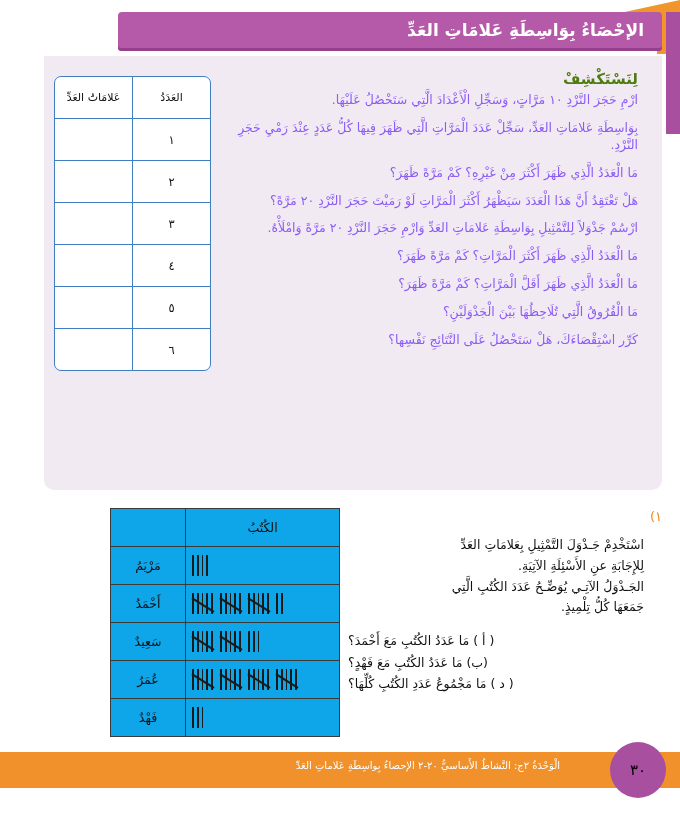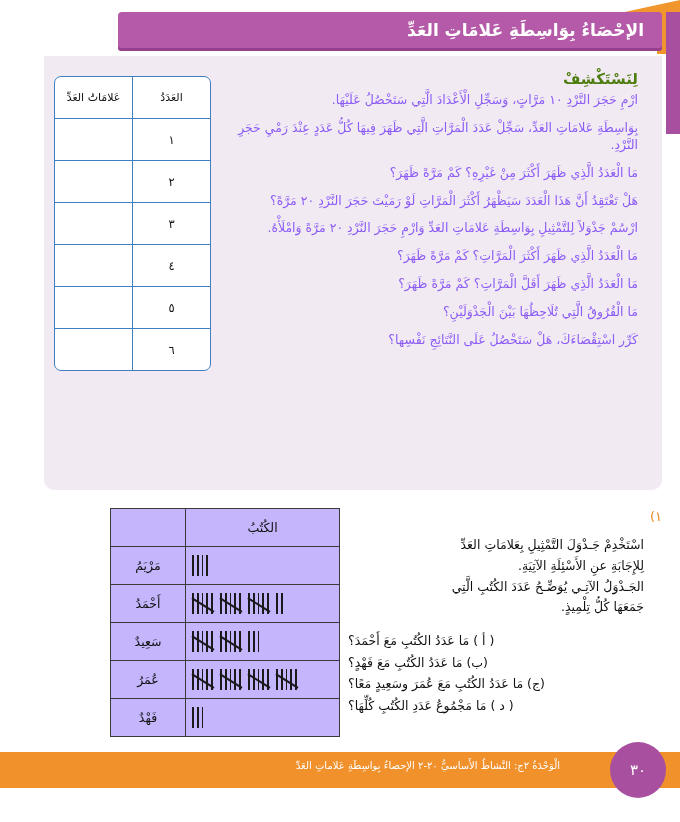--- a/index.html
+++ b/index.html
@@ -181,21 +181,21 @@
   .books-table-wrap {
     position: absolute;
     top: 508px;
     left: 110px;
     width: 230px;
   }
   table.books-table {
     border-collapse: collapse;
     width: 100%;
     table-layout: fixed;
-    background: #c4b5fd;
+    background: #0ea5e9;
   }
   table.books-table th,
   table.books-table td {
     border: 1.3px solid #3a3a3a;
     height: 37px;
     padding: 0 6px;
     vertical-align: middle;
     font-weight: normal;
     color: #111111;
   }
@@ -267,21 +267,21 @@
     right: 14px;
     width: 56px;
     height: 56px;
     border-radius: 50%;
     background: #a94fa0;
     display: flex;
     align-items: center;
     justify-content: center;
   }
   .page-number {
-    color: #ffffff;
+    color: #000000;
     font-size: 15px;
   }
 </style>
 </head>
 <body>
 
 <div class="corner-orange-stripe"></div>
 <div class="right-purple-bar"></div>
 <div class="right-orange-tab"></div>
 
@@ -343,21 +343,20 @@
 <div class="exercise-text">
   <div class="para">اسْتَخْدِمْ جَـدْوَلَ التَّمْثِيلِ بِعَلامَاتِ العَدِّ</div>
   <div class="para">لِلإِجَابَةِ عنِ الأَسْئِلَةِ الآتِيَةِ.</div>
   <div class="para">الجَـدْوَلُ الآتِـي يُوَضِّـحُ عَدَدَ الكُتُبِ الَّتِي</div>
   <div class="para">جَمَعَهَا كُلُّ تِلْمِيذٍ.</div>
 </div>
 
 <div class="sub-questions">
   <div class="sub-q">( أ ) مَا عَدَدُ الكُتُبِ مَعَ أَحْمَدَ؟</div>
   <div class="sub-q">(ب) مَا عَدَدُ الكُتُبِ مَعَ فَهْدٍ؟</div>
-  <div class="sub-q">(ج) مَا عَدَدُ الكُتُبِ مَعَ عُمَرَ وسَعِيدٍ مَعًا؟</div>
   <div class="sub-q">( د ) مَا مَجْمُوعُ عَدَدِ الكُتُبِ كُلِّهَا؟</div>
 </div>
 
 <div class="books-table-wrap">
   <table class="books-table">
     <tbody id="books-table-body">
         <tr>
           <th class="books-head-books">الكُتُبُ</th>
           <th class="books-head-name"></th>
         </tr>

